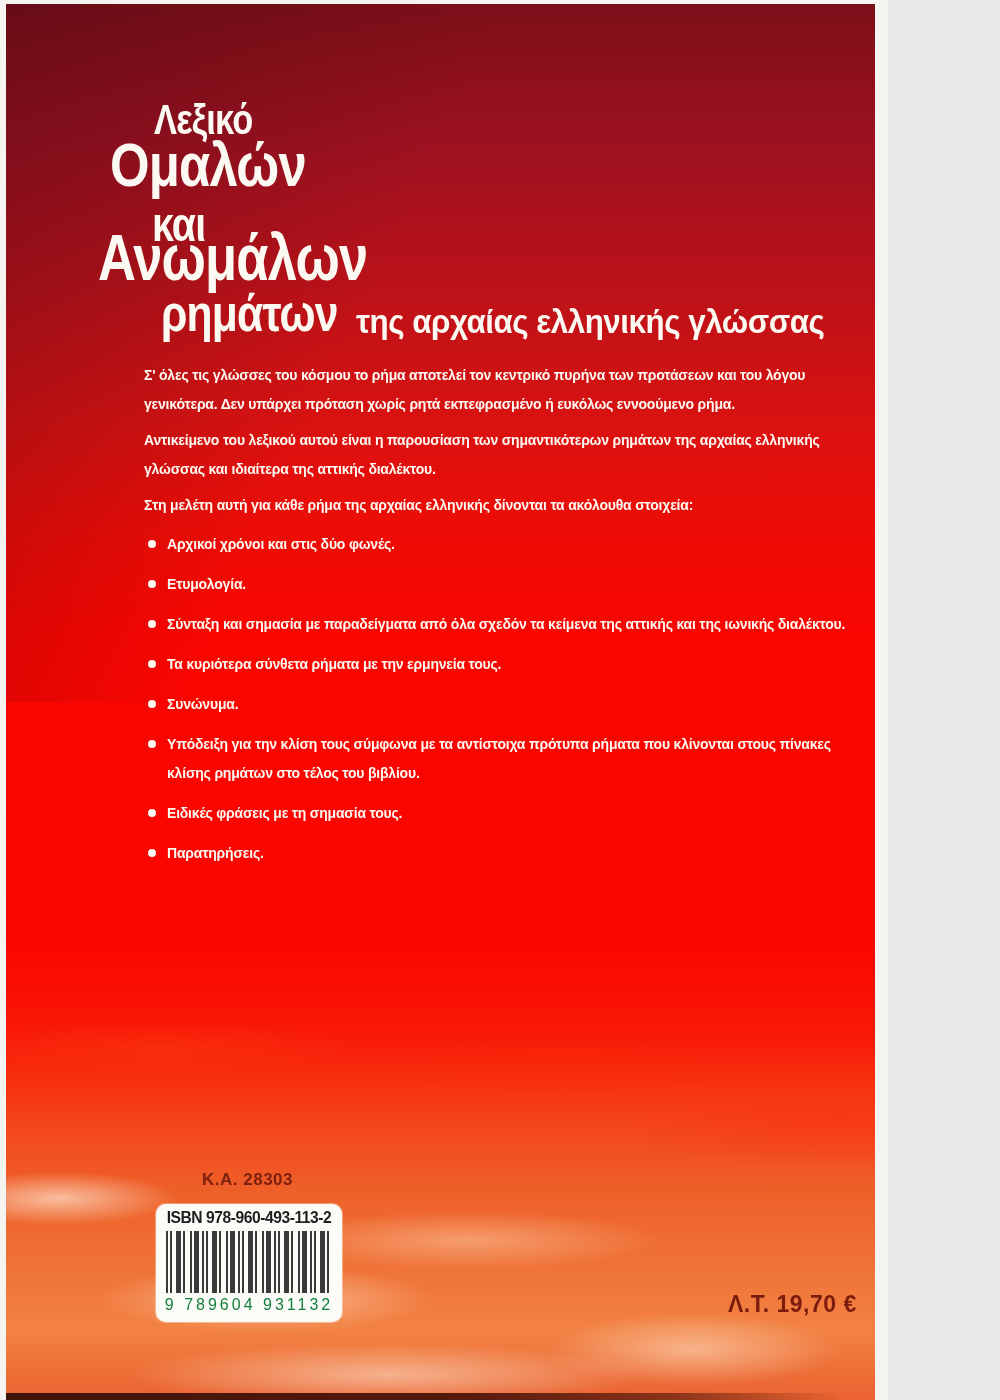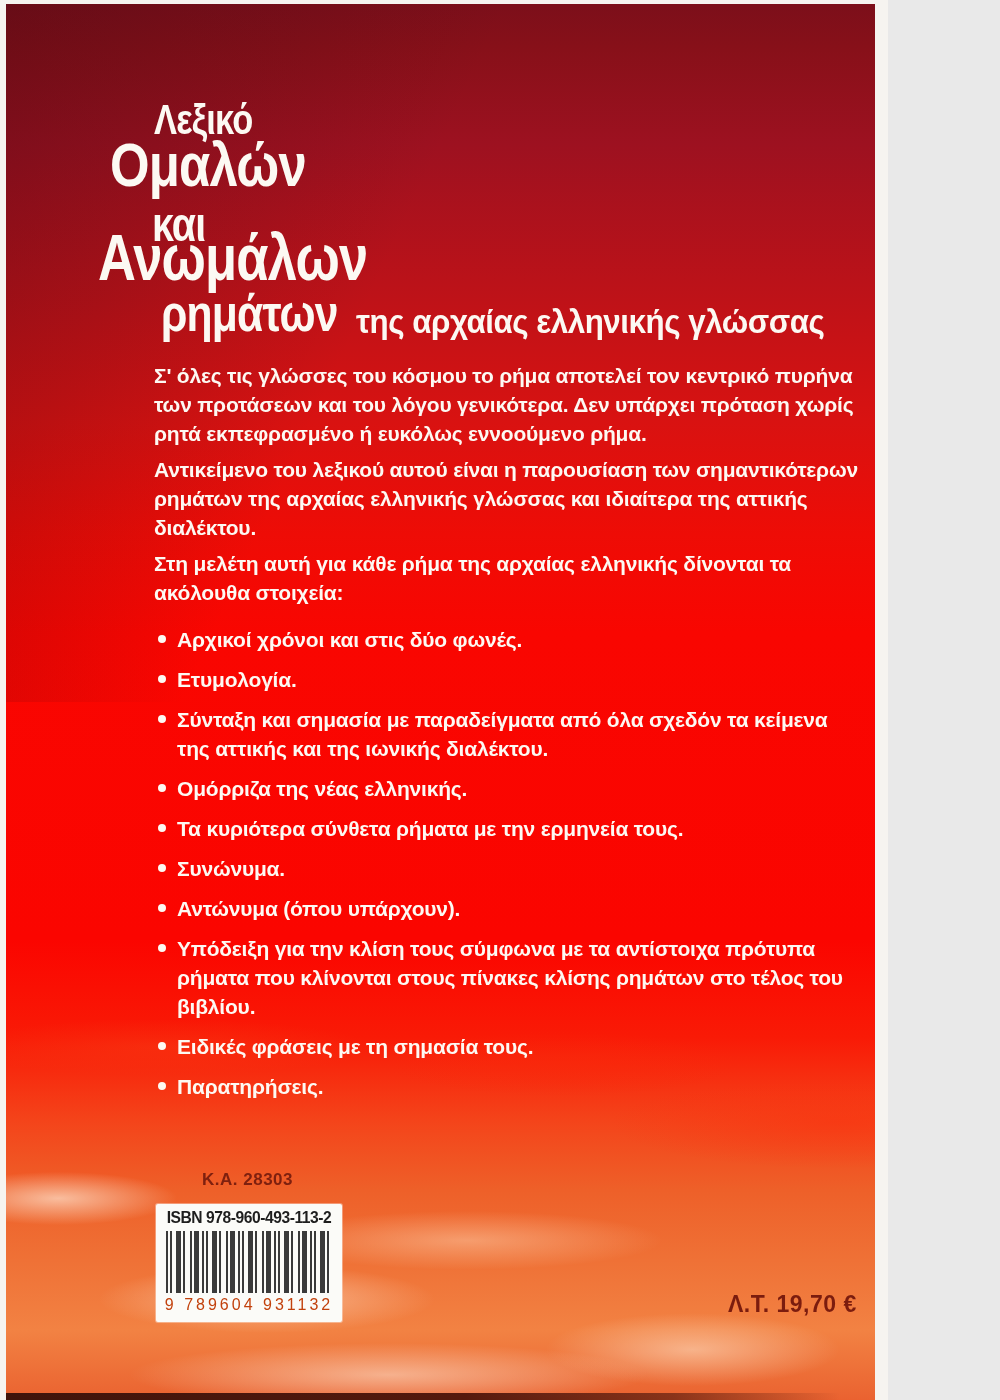--- a/index.html
+++ b/index.html
@@ -67,62 +67,62 @@
   .t4{left:92px;top:222px;font-size:64px;}
   .t5{left:155px;top:283px;font-size:52px;}
   .subtitle{
     position:absolute;left:350px;top:301px;font-size:33px;line-height:1;
     font-weight:bold;color:#fcf9f3;letter-spacing:-0.5px;white-space:nowrap;
     transform:scaleX(0.95);transform-origin:left top;
   }
 
   
   .body-block{
-    position:absolute;left:148px;top:357px;width:712px;
-    color:#fdf9f3;font-size:21px;font-weight:bold;line-height:29px;
+    position:absolute;left:138px;top:357px;width:712px;
+    color:#fdf9f3;font-size:14px;font-weight:bold;line-height:29px;
     letter-spacing:-0.2px;
   }
   .body-block p{margin:0 0 7px 0;}
-  .body-block p.lead-out{margin-bottom:18px;}
+  .body-block p.lead-out{margin-bottom:10px;}
   .features{margin:4px;padding:0;list-style:none;}
   .feature{display:flex;margin:0 0 11px 0;}
   .dot{
     flex:0 0 auto;width:8px;height:8px;border-radius:50%;
     background:#fdf9f3;margin:10px 11px 0 0;
   }
   .feature .ftext{flex:1 1 auto;}
 
   
   .ka-code{
     position:absolute;left:196px;top:1166px;
     font-size:17px;font-weight:bold;color:#7e200f;letter-spacing:0.5px;
   }
   .barcode-box{
     position:absolute;left:150px;top:1200px;width:186px;height:118px;
-    background:#fbfbf8;border-radius:2px;
+    background:#fbfbf8;border-radius:10px;
     box-shadow:0 0 0 1px rgba(255,255,255,0.35);
     text-align:center;
   }
   .isbn{
     margin-top:4px;font-size:17px;font-weight:bold;color:#1e1e1e;
     letter-spacing:-0.5px;transform:scaleX(0.92);transform-origin:center top;
     white-space:nowrap;
   }
   .bars{
     height:62px;margin:3px 10px 0 10px;
     background:repeating-linear-gradient(90deg,
       #3a3a3a 0 2px,  rgba(0,0,0,0) 2px 4px,
       #3a3a3a 4px 6px, rgba(0,0,0,0) 6px 10px,
       #3a3a3a 10px 15px, rgba(0,0,0,0) 15px 17px,
       #3a3a3a 17px 19px, rgba(0,0,0,0) 19px 24px,
       #3a3a3a 24px 26px, rgba(0,0,0,0) 26px 28px,
       #3a3a3a 28px 33px, rgba(0,0,0,0) 33px 36px);
   }
   .digits{
-    margin-top:3px;font-size:16px;color:#c2410c;letter-spacing:3px;
+    margin-top:3px;font-size:16px;color:#15803d;letter-spacing:3px;
     white-space:nowrap;
   }
   .price{
     position:absolute;left:722px;top:1287px;
     font-size:23px;font-weight:bold;color:#7b1c0e;letter-spacing:0.5px;
     white-space:nowrap;
     text-align:center;
   }
 </style>
 </head>
@@ -153,33 +153,25 @@
         <li class="feature">
           <span class="dot"></span>
           <span class="ftext">Ετυμολογία.</span>
         </li>
         <li class="feature">
           <span class="dot"></span>
           <span class="ftext">Σύνταξη και σημασία με παραδείγματα από όλα σχεδόν τα κείμενα της αττικής και της ιωνικής διαλέκτου.</span>
         </li>
         <li class="feature">
           <span class="dot"></span>
-          <span class="ftext">Ομόρριζα της νέας ελληνικής.</span>
-        </li>
-        <li class="feature">
-          <span class="dot"></span>
           <span class="ftext">Τα κυριότερα σύνθετα ρήματα με την ερμηνεία τους.</span>
         </li>
         <li class="feature">
           <span class="dot"></span>
           <span class="ftext">Συνώνυμα.</span>
-        </li>
-        <li class="feature">
-          <span class="dot"></span>
-          <span class="ftext">Αντώνυμα (όπου υπάρχουν).</span>
         </li>
         <li class="feature">
           <span class="dot"></span>
           <span class="ftext">Υπόδειξη για την κλίση τους σύμφωνα με τα αντίστοιχα πρότυπα ρήματα που κλίνονται στους πίνακες κλίσης ρημάτων στο τέλος του βιβλίου.</span>
         </li>
         <li class="feature">
           <span class="dot"></span>
           <span class="ftext">Ειδικές φράσεις με τη σημασία τους.</span>
         </li>
         <li class="feature">

